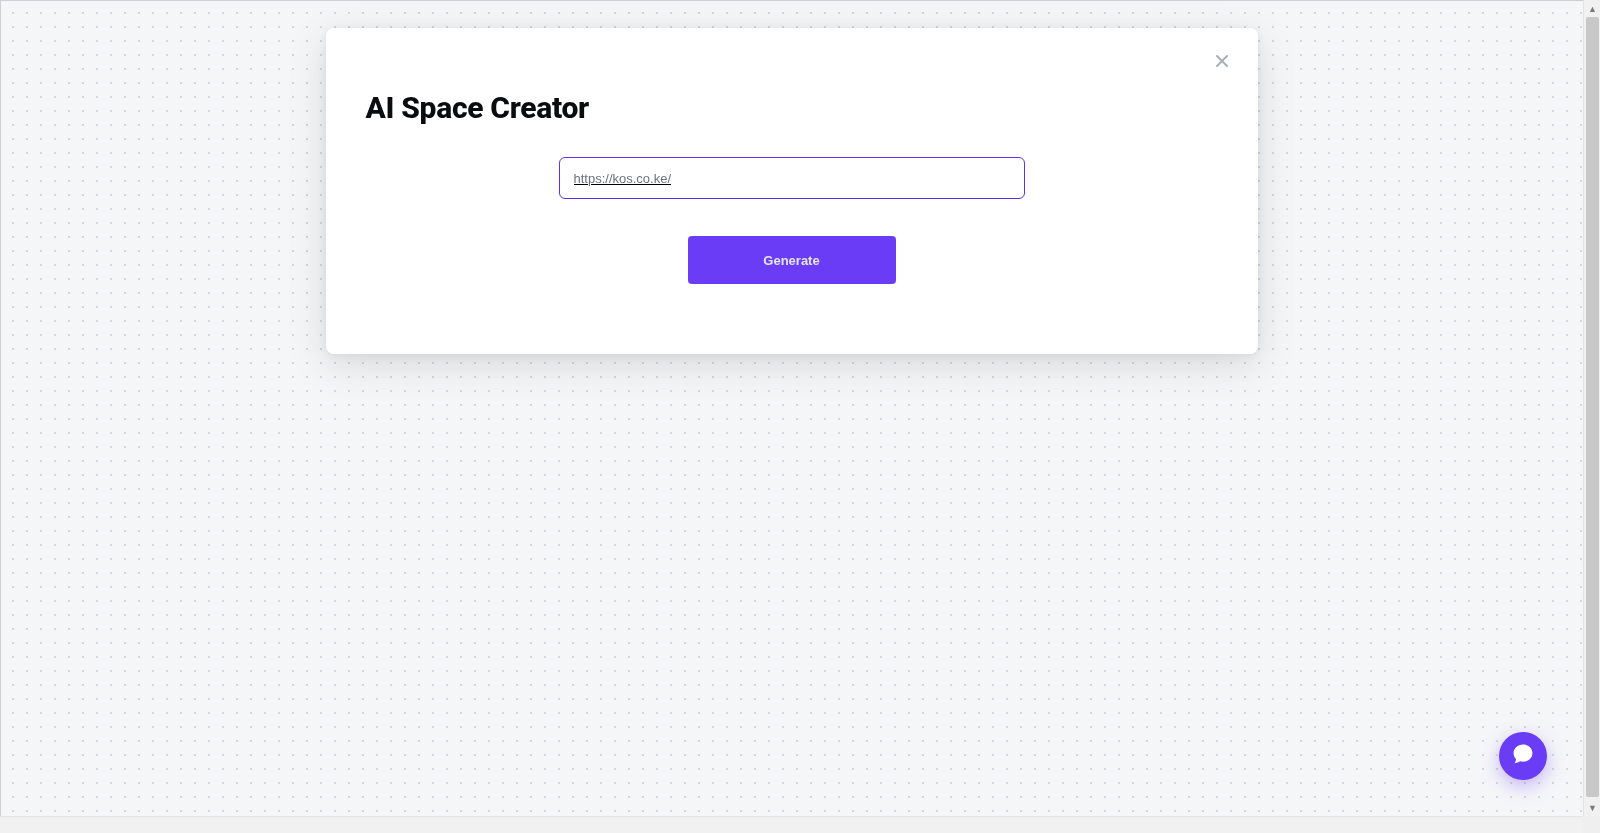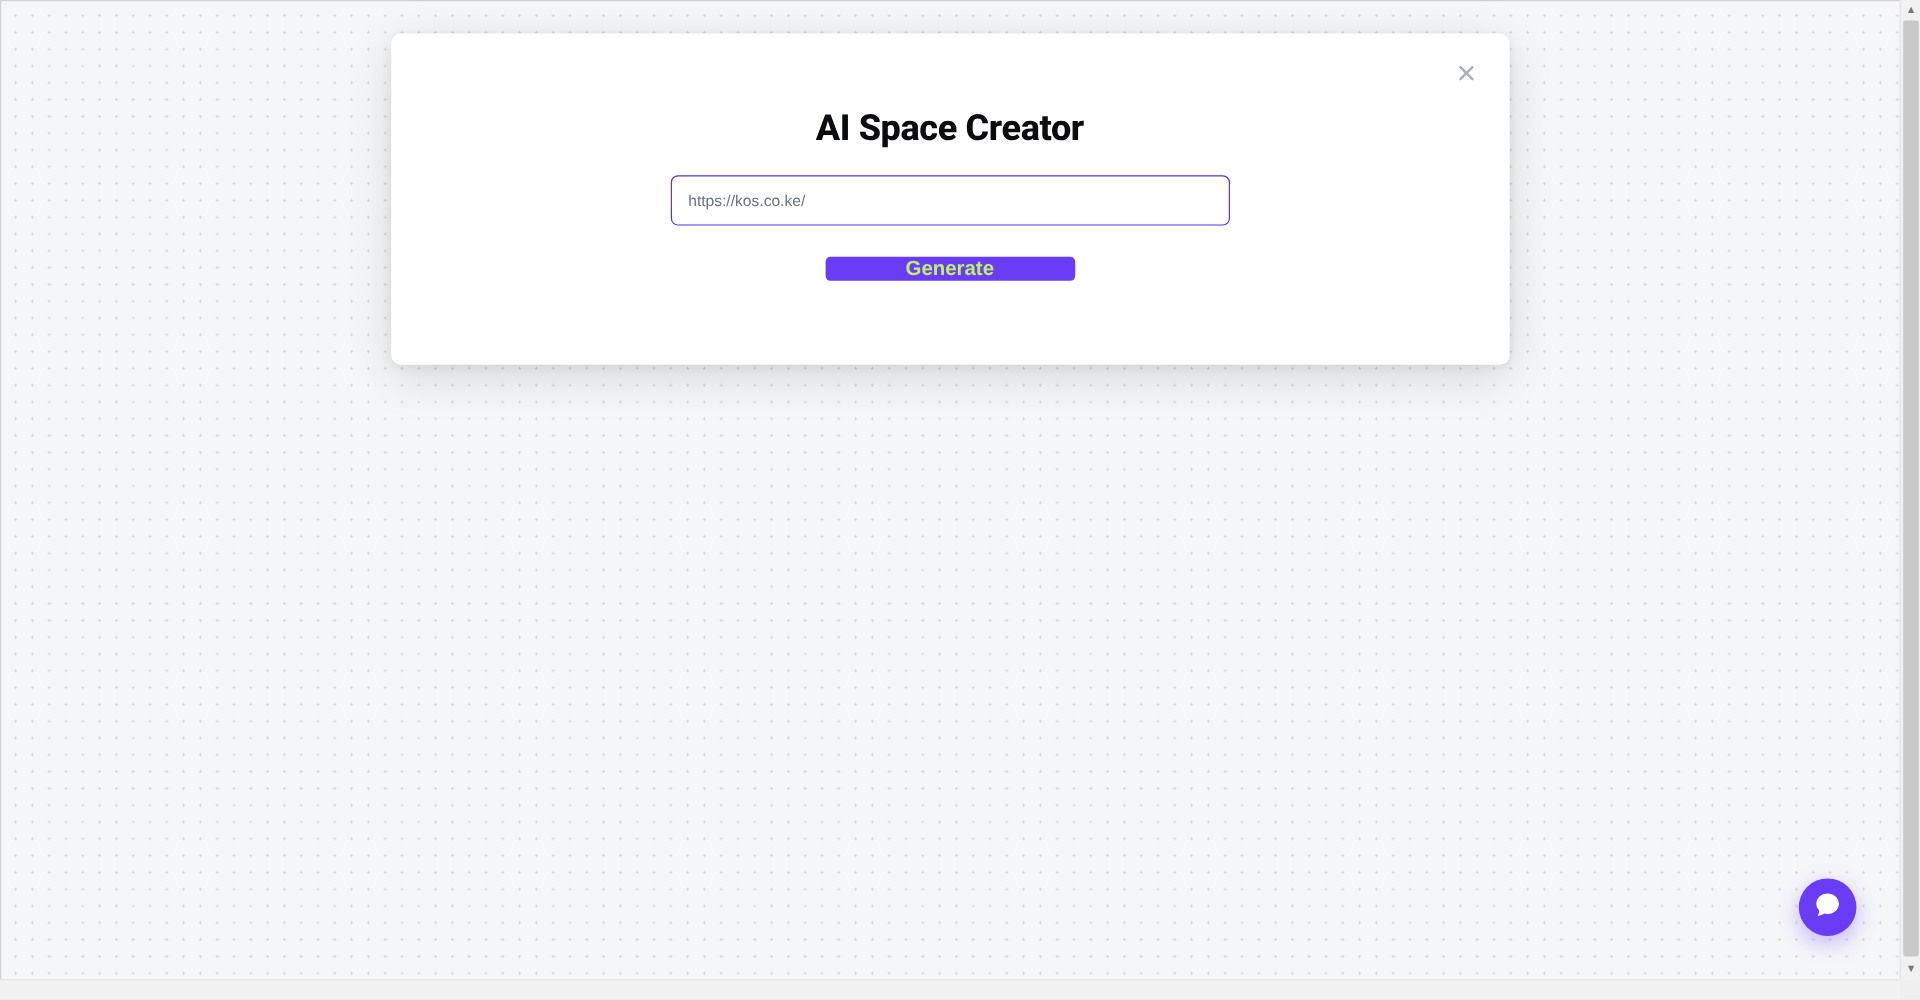--- a/index.html
+++ b/index.html
@@ -59,40 +59,40 @@
       display: flex;
       align-items: center;
       justify-content: center;
       cursor: pointer;
       color: #a8adb7;
       background: transparent;
       border: none;
     }
 
     .modal-title {
-      text-align: center;
       font-size: 30px;
       font-weight: 800;
       color: #0b0c10;
       letter-spacing: -0.3px;
-      margin-bottom: 21px;
+      margin-bottom: 32px;
     }
 
     .modal-subtitle {
       text-align: center;
       font-size: 15px;
       color: #6b7280;
       margin-bottom: 30px;
       font-weight: 400;
     }
 
     .input-wrap {
       display: flex;
       justify-content: center;
-      margin-bottom: 26px;
+      margin-bottom: 37px;
+      text-decoration: underline;
     }
 
     .url-input {
       width: 466px;
       height: 42px;
       border: 1.5px solid #5a31f4;
       border-radius: 6px;
       padding: 0 14px;
       font-size: 13px;
       color: #6b7280;
@@ -100,26 +100,26 @@
       background: #ffffff;
     }
 
     .btn-wrap {
       display: flex;
       justify-content: center;
     }
 
     .generate-btn {
       width: 208px;
-      height: 20px;
+      height: 48px;
       background: #6a3cf5;
-      color: #bef264;
+      color: #e5e5e5;
       border: none;
       border-radius: 4px;
-      font-size: 17px;
+      font-size: 13px;
       font-weight: 600;
       cursor: pointer;
     }
 
     
     .chat-widget {
       position: absolute;
       right: 36px;
       bottom: 36px;
       width: 48px;

